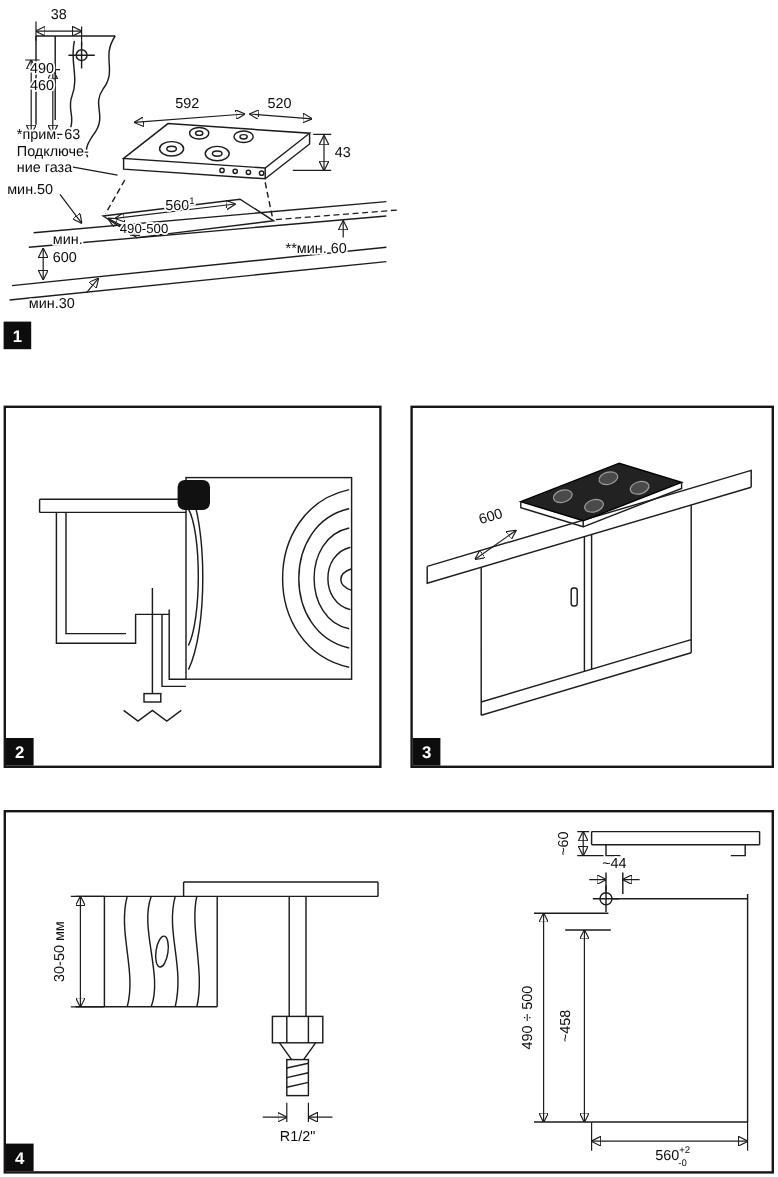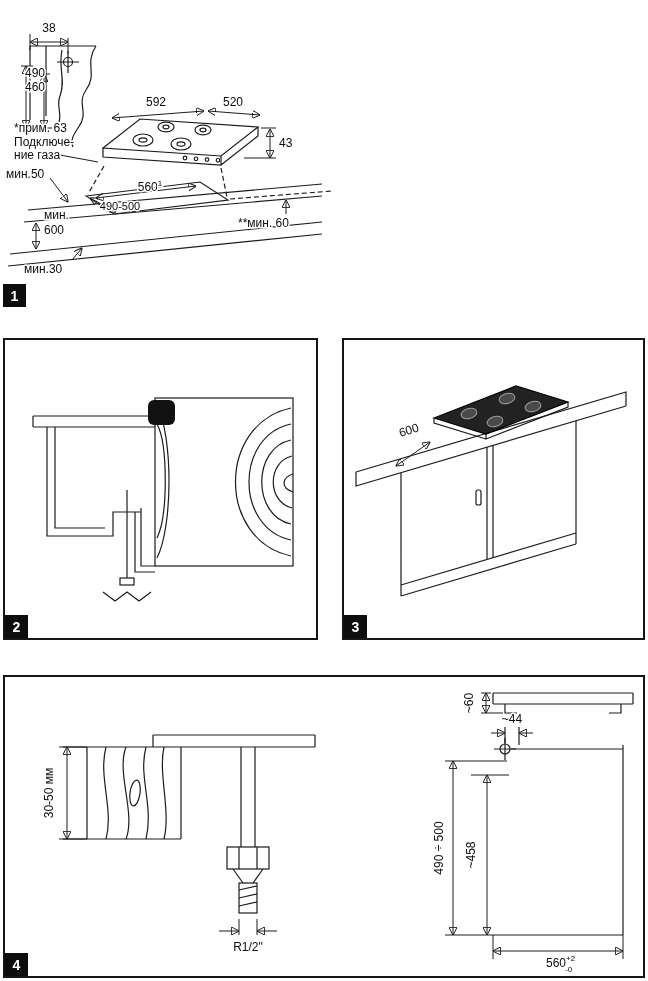--- a/index.html
+++ b/index.html
@@ -34,21 +34,21 @@
 <body>
 
 <svg width="0" height="0" style="position:absolute">
   <defs>
     <marker id="ar" viewBox="0 0 10 10" refX="9.5" refY="5" markerWidth="8" markerHeight="8" orient="auto-start-reverse">
       <path d="M0,0 L10,5 L0,10 Z" fill="#1c1c1c" stroke="none"></path>
     </marker>
   </defs>
 </svg>
 
-<div class="panel" style="left:0;top:16px;width:616px;height:300px;text-decoration:underline;">
+<div class="panel" style="left:0;top:0;width:616px;height:300px;text-decoration:underline;">
   <svg width="648" height="300" viewBox="0 0 648 300">
 
     <g>
       <path d="M30,30 V104"></path>
       <path d="M46,30 V100"></path>
       <path d="M30,30 H96"></path>
       <path d="M96,30 C84,48 98,58 86,74 C76,88 90,96 78,112 C74,118 70,124 73,131"></path>
       <path d="M62,34 C58,52 66,64 60,80 C56,90 62,96 59,106"></path>
     </g>
 

